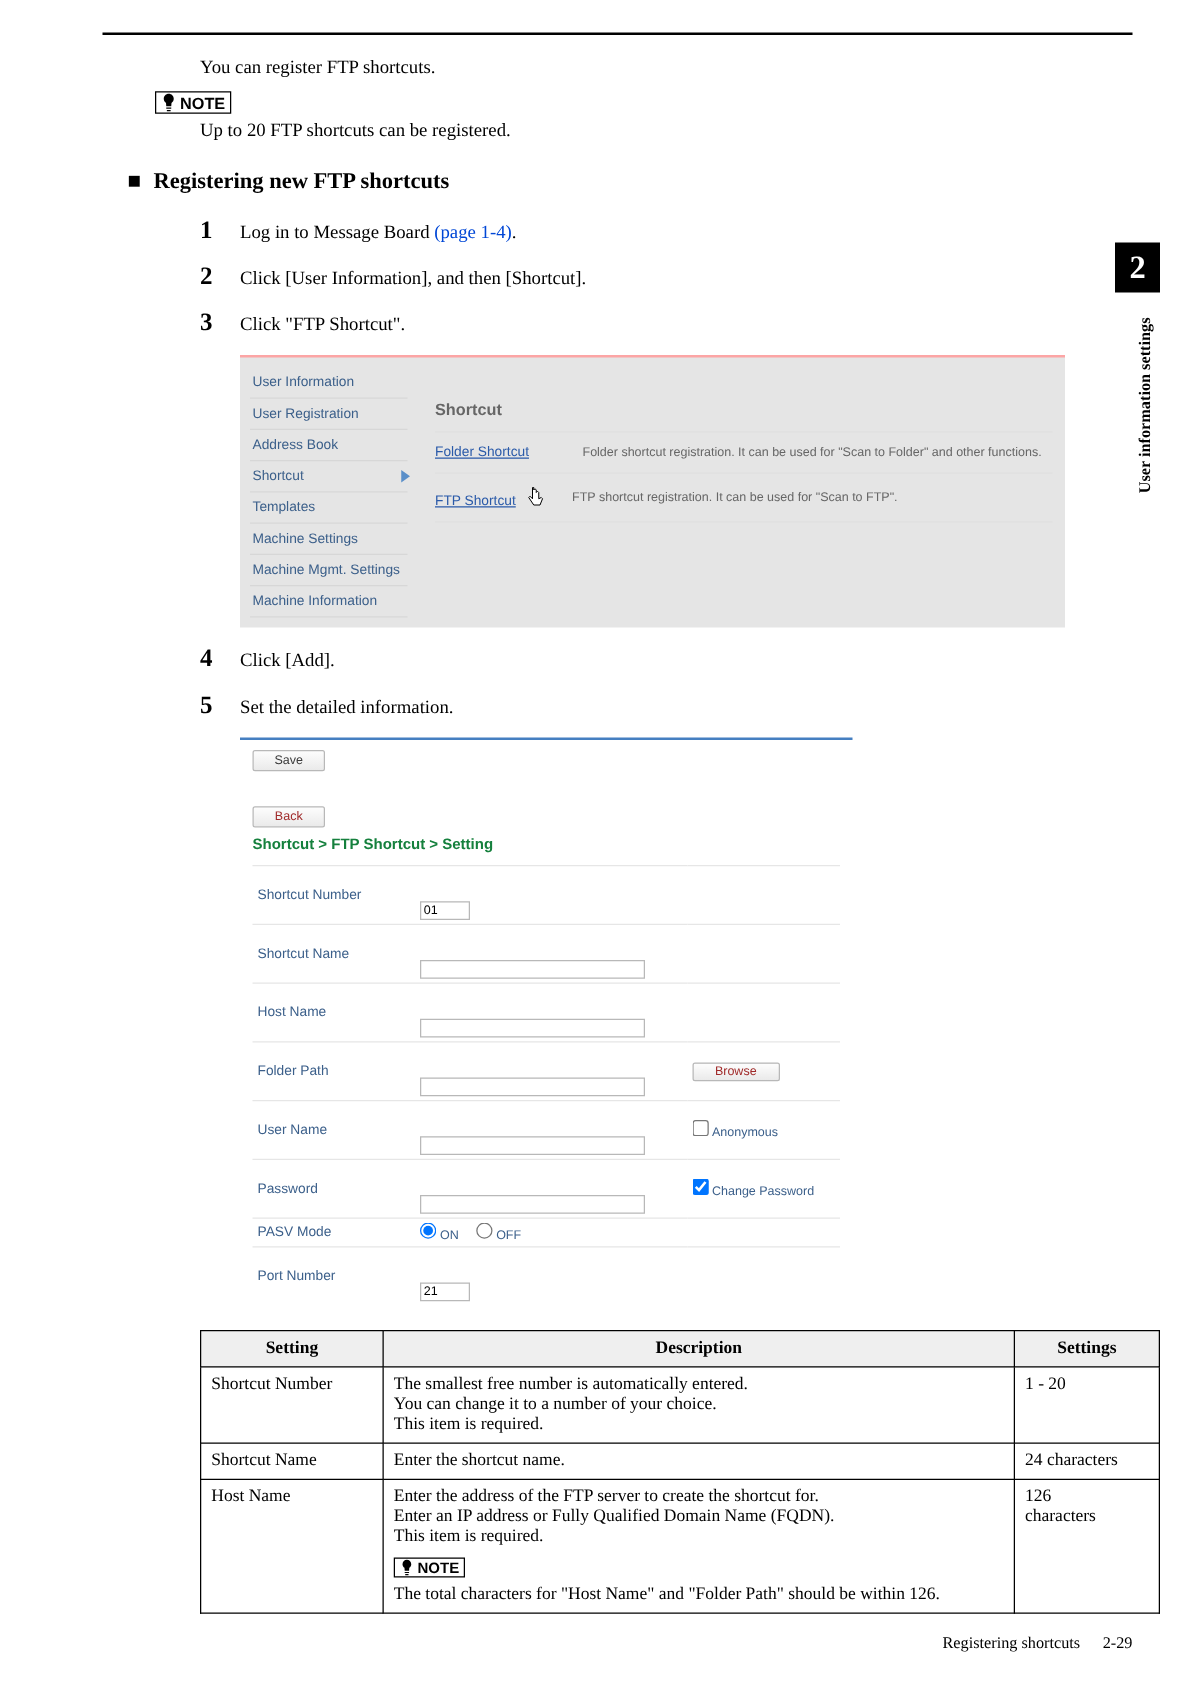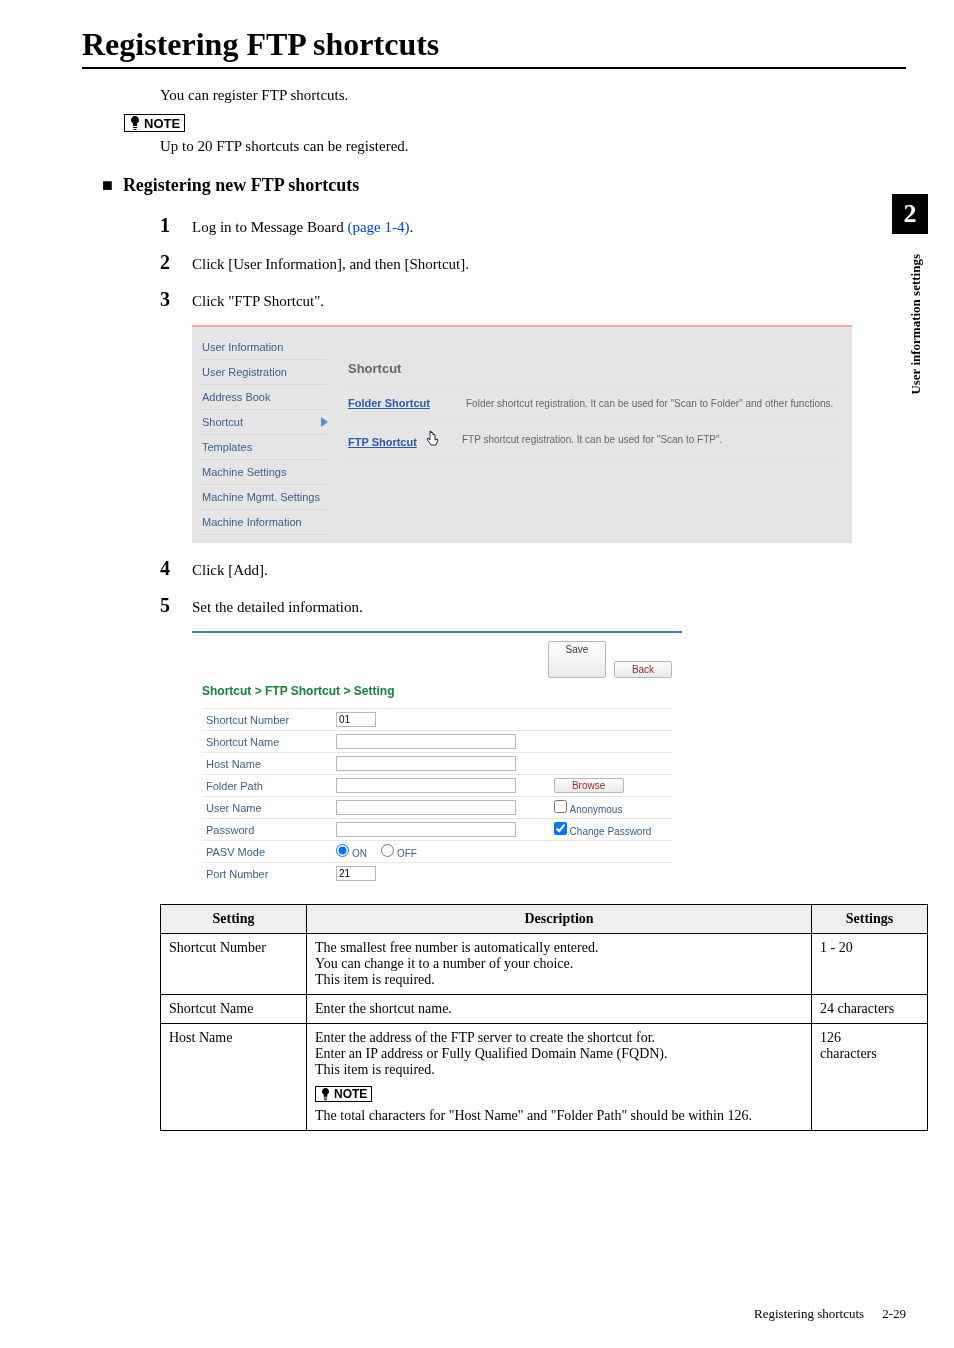--- a/index.html
+++ b/index.html
@@ -77,44 +77,44 @@
     content: ""; position: absolute; right: -2px; top: 50%; transform: translateY(-50%);
     width: 0; height: 0; border-top: 5px solid transparent; border-bottom: 5px solid transparent;
     border-left: 7px solid #5a8fc9;
   }
   .shot-sidebar .sb-header { color: #3b5f8a; font-weight: normal; }
   .shot-main { flex: 1; padding: 8px 10px 10px 14px; }
   .shot-h { font-size: 13px; font-weight: bold; color: #666; margin: 26px 0 10px 0; }
   .shot-linkrow {
     display: flex; align-items: center; gap: 22px; padding: 6px 0;
   }
-  .shot-linkrow .lnk { color: #2a5aa9; text-decoration: underline; min-width: 96px; font-weight: bold; }
+  .shot-linkrow .lnk { color: #2a5aa9; text-decoration: underline; min-width: 96px; }
   .shot-linkrow .desc { color: #666; font-size: 10px; }
   .shot-sep { border-top: 1px solid #e0e0e0; margin: 4px 0; }
   .cursor-svg { display: inline-block; margin-left: 6px; vertical-align: bottom; }
 
   
   .shot2 {
     margin-left: 110px; margin-bottom: 14px;
     width: 490px; border-top: 2px solid #457fc1;
     font-family: Tahoma, Arial, sans-serif; font-size: 11px; color: #333;
     padding: 8px 10px 6px 10px;
   }
-  .shot2-top { display: flex; justify-content: flex-end; gap: 8px; margin-bottom: 6px; }
+  .shot2-top { display: flex; justify-content: flex-end; gap: 8px; margin-bottom: 6px; flex-direction: column; }
   .btn {
     border: 1px solid #b8b8b8; background: linear-gradient(#fdfdfd,#eaeaea);
     font-size: 10px; padding: 2px 0; width: 58px; text-align: center; border-radius: 2px;
     color: #3a3a3a; cursor: pointer;
   }
   .btn-red { color: #a02a2a; margin-top: 20px; }
   .shot2-h { font-size: 12px; font-weight: bold; color: #15803d; margin: 4px 0 10px 0; }
   .form-table { width: 100%; border-collapse: collapse; }
   .form-table td { padding: 3px 4px; border-top: 1px solid #e6e6e6; vertical-align: middle; }
   .form-table td.label { color: #3b5f8a; width: 130px; }
-  .form-table input[type="text"] { width: 180px; font-size: 10px; padding: 1px 2px; border: 1px solid #b8b8b8; }
+  .form-table input[type="text"] { width: 180px; font-size: 10px; padding: 1px 2px; border: 1px solid #b8b8b8; margin-top: 25px; }
   .form-table input.small { width: 40px; }
   .mini-radio, .mini-check { margin-right: 3px; }
   .side-cell { color: #3b5f8a; font-size: 10px; }
   .browse-btn { border: 1px solid #b8b8b8; background: linear-gradient(#fdfdfd,#eaeaea); font-size: 10px; padding: 1px 0; width: 70px; text-align: center; border-radius: 2px; color: #a02a2a; }
 
   
   .desc-table {
     margin-left: 78px; width: 768px;
     border-collapse: collapse; font-size: 14px;
     font-family: "Century Schoolbook", Georgia, serif;
@@ -135,21 +135,20 @@
   }
 </style>
 </head>
 <body>
 
 <div class="chapter-tab">2</div>
 <div class="side-label">User information settings</div>
 
 <div class="page">
 
-  <div class="h1">Registering FTP shortcuts</div>
   <div class="h1-rule"></div>
 
   <div class="intro body-indent">You can register FTP shortcuts.</div>
 
   <div class="note-box" style="margin-left:42px;">
     <svg class="note-icon-svg" viewBox="0 0 12 16">
         <path d="M6 1C3.8 1 2 2.8 2 5c0 1.4.7 2.6 1.8 3.3L4 11h4l.2-2.7C9.3 7.6 10 6.4 10 5 10 2.8 8.2 1 6 1zM4 12h4v1H4zM4.5 14h3v1h-3z" fill="#000"></path>
       </svg>
     <span>NOTE</span>
   </div>

